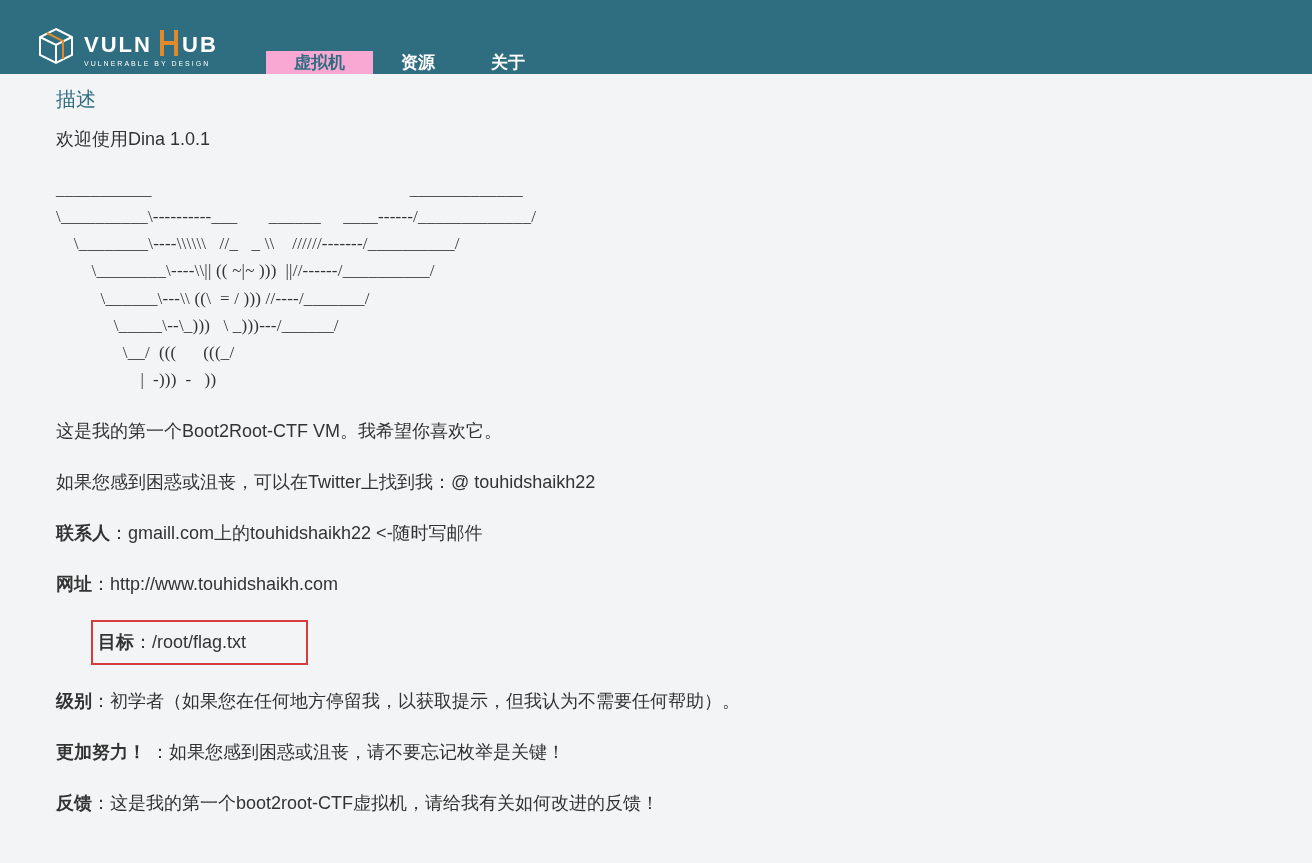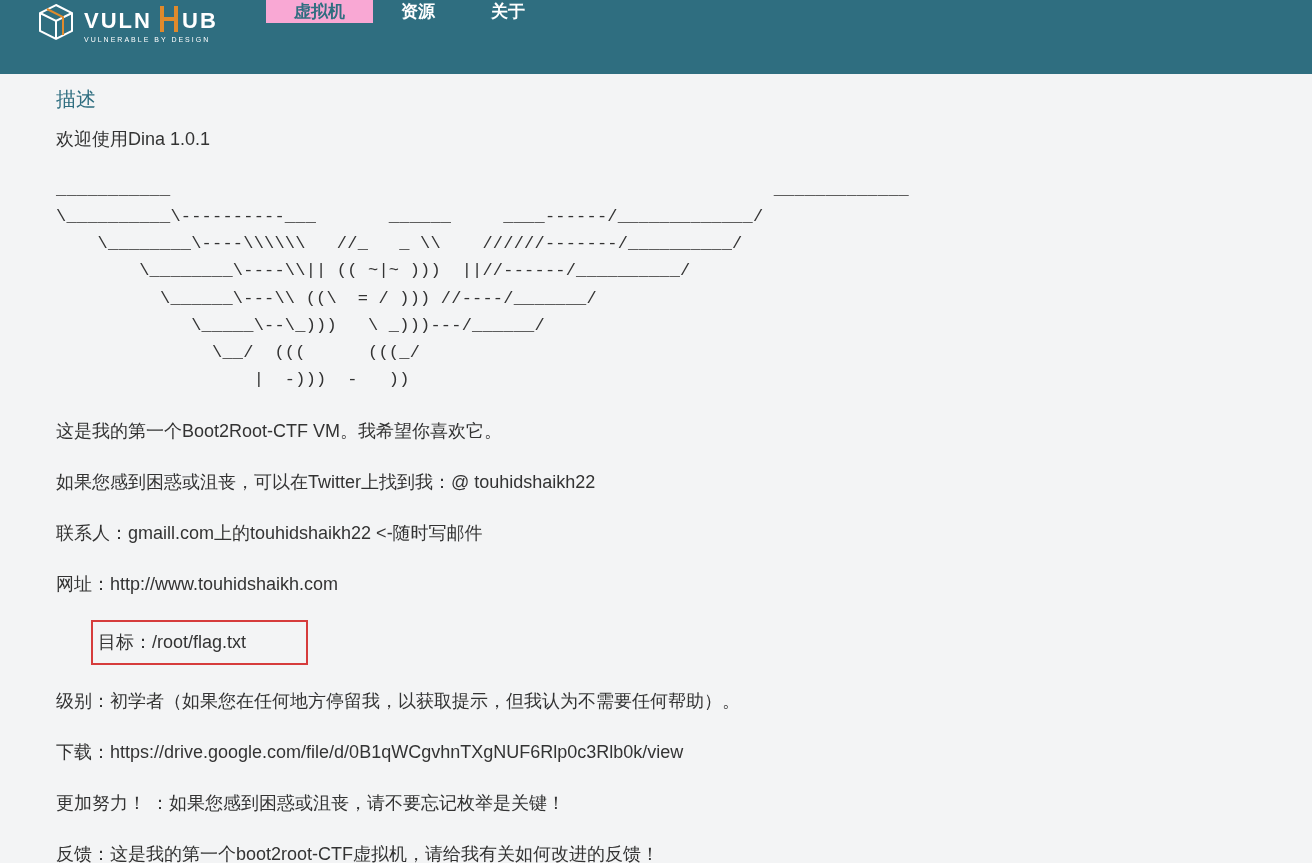--- a/index.html
+++ b/index.html
@@ -6,21 +6,21 @@
   body {
     font-family: "Segoe UI", "Helvetica Neue", Arial, "PingFang SC", "Microsoft YaHei", sans-serif;
     background: #f3f4f5;
     color: #333;
     width: 1312px;
   }
   .top-nav {
     background: #2f6e80;
     height: 74px;
     display: flex;
-    align-items: flex-start;
+    align-items: flex-end;
   }
   .logo-wrap {
     display: flex;
     align-items: center;
     padding: 0 30px 0 36px;
   }
   .nav-items {
     display: flex;
     align-items: stretch;
   }
@@ -46,36 +46,36 @@
     font-weight: 400;
     margin-bottom: 12px;
   }
   .para {
     font-size: 18px;
     line-height: 1.6;
     margin-bottom: 22px;
     color: #333;
   }
   .ascii {
-    font-family: Liberation Mono, monospace;
+    font-family: Liberation Serif, serif;
     white-space: pre;
     font-size: 17px;
     line-height: 1.6;
     margin-bottom: 24px;
     color: #333;
     letter-spacing: 0.2px;
   }
   .kv-line {
     font-size: 18px;
     line-height: 1.6;
     margin-bottom: 22px;
     color: #333;
   }
   .kv-line .lbl {
-    font-weight: 400;
+    font-weight: 700;
   }
   .highlight-box {
     border: 2px solid #d63c3c;
     display: inline-block;
     padding: 6px 10px 6px 0;
     margin-left: -2px;
   }
   .kv-line.boxed {
     margin-bottom: 22px;
     padding-left: 37px;
@@ -142,23 +142,20 @@
   <p class="kv-line boxed">
     <span class="highlight-box">
       &nbsp;<span class="lbl">目标</span><span>：/root/flag.txt</span>&nbsp;&nbsp;&nbsp;&nbsp;&nbsp;&nbsp;&nbsp;&nbsp;&nbsp;&nbsp;
     </span>
   </p>
 
   <p class="kv-line">
     <span class="lbl">级别</span><span>：初学者（如果您在任何地方停留我，以获取提示，但我认为不需要任何帮助）。</span>
   </p>
 
-  <p class="kv-line">
-    <span class="lbl">下载</span><span>：https://drive.google.com/file/d/0B1qWCgvhnTXgNUF6Rlp0c3Rlb0k/view</span>
-  </p>
 
   <p class="kv-line">
     <span class="lbl">更加努力！</span><span> ：如果您感到困惑或沮丧，请不要忘记枚举是关键！</span>
   </p>
 
   <p class="kv-line">
     <span class="lbl">反馈</span><span>：这是我的第一个boot2root-CTF虚拟机，请给我有关如何改进的反馈！</span>
   </p>
 </div>
 

